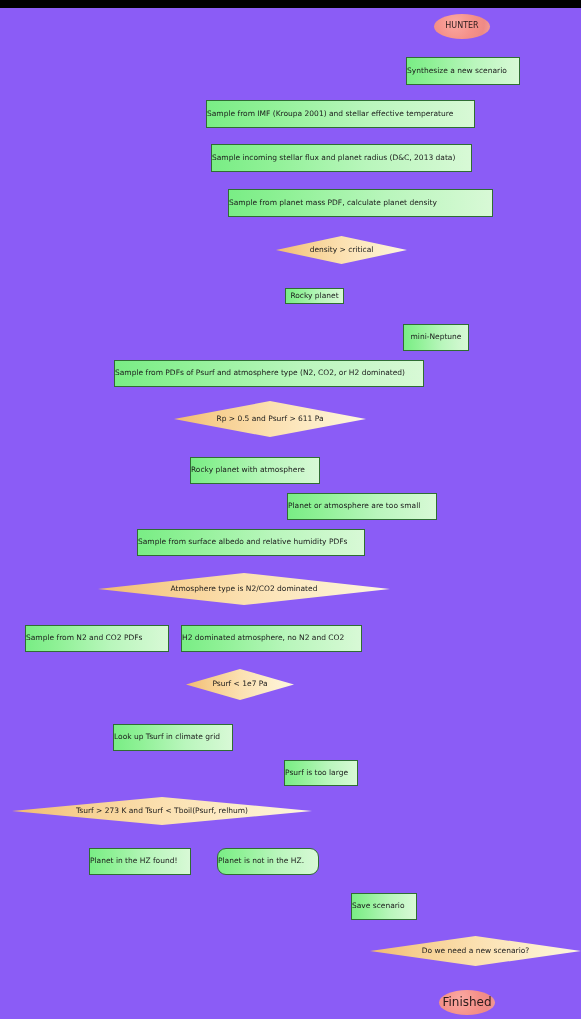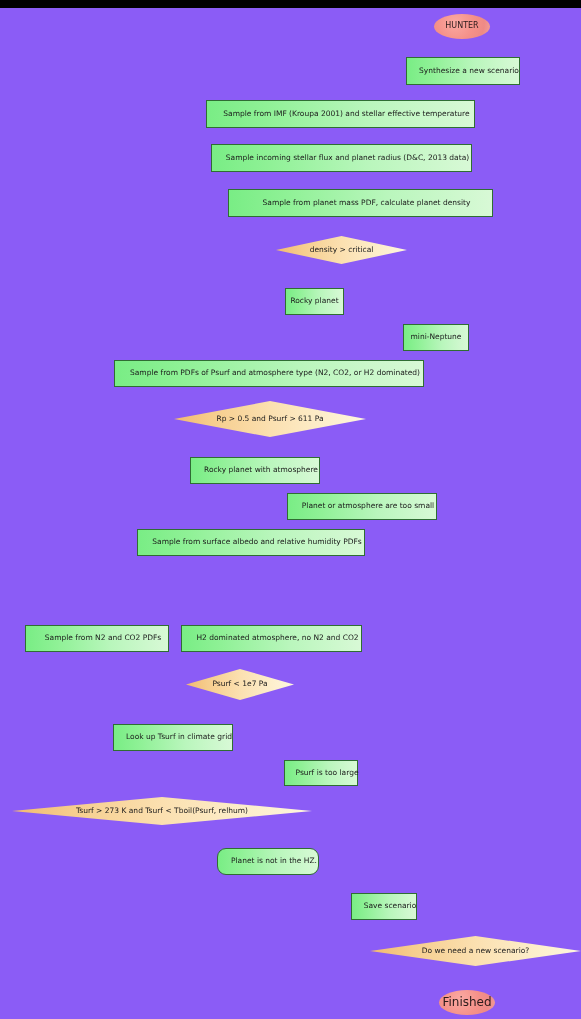--- a/index.html
+++ b/index.html
@@ -23,22 +23,22 @@
     align-items: center;
     color: #1a1a1a;
     font-size: 7.5px;
     line-height: 1.1;
     white-space: nowrap;
   }
   
   .box {
     background: linear-gradient(to right, #79ED85 0%, #8FF196 22%, #B9F6BC 60%, #D8F9D6 100%);
     border: 1px solid #2f6d33;
-    padding-left: 12px;
-    justify-content: center;
+    padding-left: 0;
+    justify-content: flex-start;
   }
   .box.center {
     justify-content: center;
     padding-left: 0;
   }
   
   .diamond {
     justify-content: center;
     background: transparent;
     border: none;
@@ -89,21 +89,21 @@
 
   <div class="node box" style="left:228px; top:181px; width:265px; height:28px;">
     <span>Sample from planet mass PDF, calculate planet density</span>
   </div>
 
   <div class="node diamond" style="left:276px; top:228px; width:131px; height:28px;justify-content:flex-end;">
     <span class="dshape"></span>
     <span class="dlabel">density &gt; critical</span>
   </div>
 
-  <div class="node box center" style="left:285px; top:280px; width:59px; height:27px;">
+  <div class="node box center" style="left:285px; top:280px; width:59px; height:16px;">
     <span>Rocky planet</span>
   </div>
 
   <div class="node box center" style="left:403px; top:316px; width:66px; height:27px;">
     <span>mini-Neptune</span>
   </div>
 
   <div class="node box" style="left:114px; top:352px; width:310px; height:27px;">
     <span>Sample from PDFs of Psurf and atmosphere type (N2, CO2, or H2 dominated)</span>
   </div>
@@ -118,20 +118,24 @@
   </div>
 
   <div class="node box" style="left:190px; top:449px; width:130px; height:27px;">
     <span>Rocky planet with atmosphere</span>
   </div>
 
   <div class="node box" style="left:137px; top:521px; width:228px; height:27px;">
     <span>Sample from surface albedo and relative humidity PDFs</span>
   </div>
 
+  <div class="node diamond" style="left:98px; top:565px; width:292px; height:32px;">
+    <span class="dshape"></span>
+    <span class="dlabel">Atmosphere type is N2/CO2 dominated</span>
+  </div>
 
   <div class="node box" style="left:25px; top:617px; width:144px; height:27px;">
     <span>Sample from N2 and CO2 PDFs</span>
   </div>
 
   <div class="node box" style="left:181px; top:617px; width:181px; height:27px;">
     <span>H2 dominated atmosphere, no N2 and CO2</span>
   </div>
 
   <div class="node diamond" style="left:186px; top:661px; width:108px; height:31px;">
@@ -145,20 +149,23 @@
 
   <div class="node box" style="left:284px; top:752px; width:74px; height:26px;">
     <span>Psurf is too large</span>
   </div>
 
   <div class="node diamond" style="left:12px; top:789px; width:300px; height:28px;">
     <span class="dshape"></span>
     <span class="dlabel">Tsurf &gt; 273 K and Tsurf &lt; Tboil(Psurf, relhum)</span>
   </div>
 
+  <div class="node box" style="left:89px; top:840px; width:102px; height:27px;">
+    <span>Planet in the HZ found!</span>
+  </div>
 
   <div class="node box" style="left:217px; top:840px; width:102px; height:27px;border-radius:9px;">
     <span>Planet is not in the HZ.</span>
   </div>
 
   <div class="node box" style="left:351px; top:885px; width:66px; height:27px;">
     <span>Save scenario</span>
   </div>
 
   <div class="node diamond" style="left:370px; top:928px; width:211px; height:30px;">

